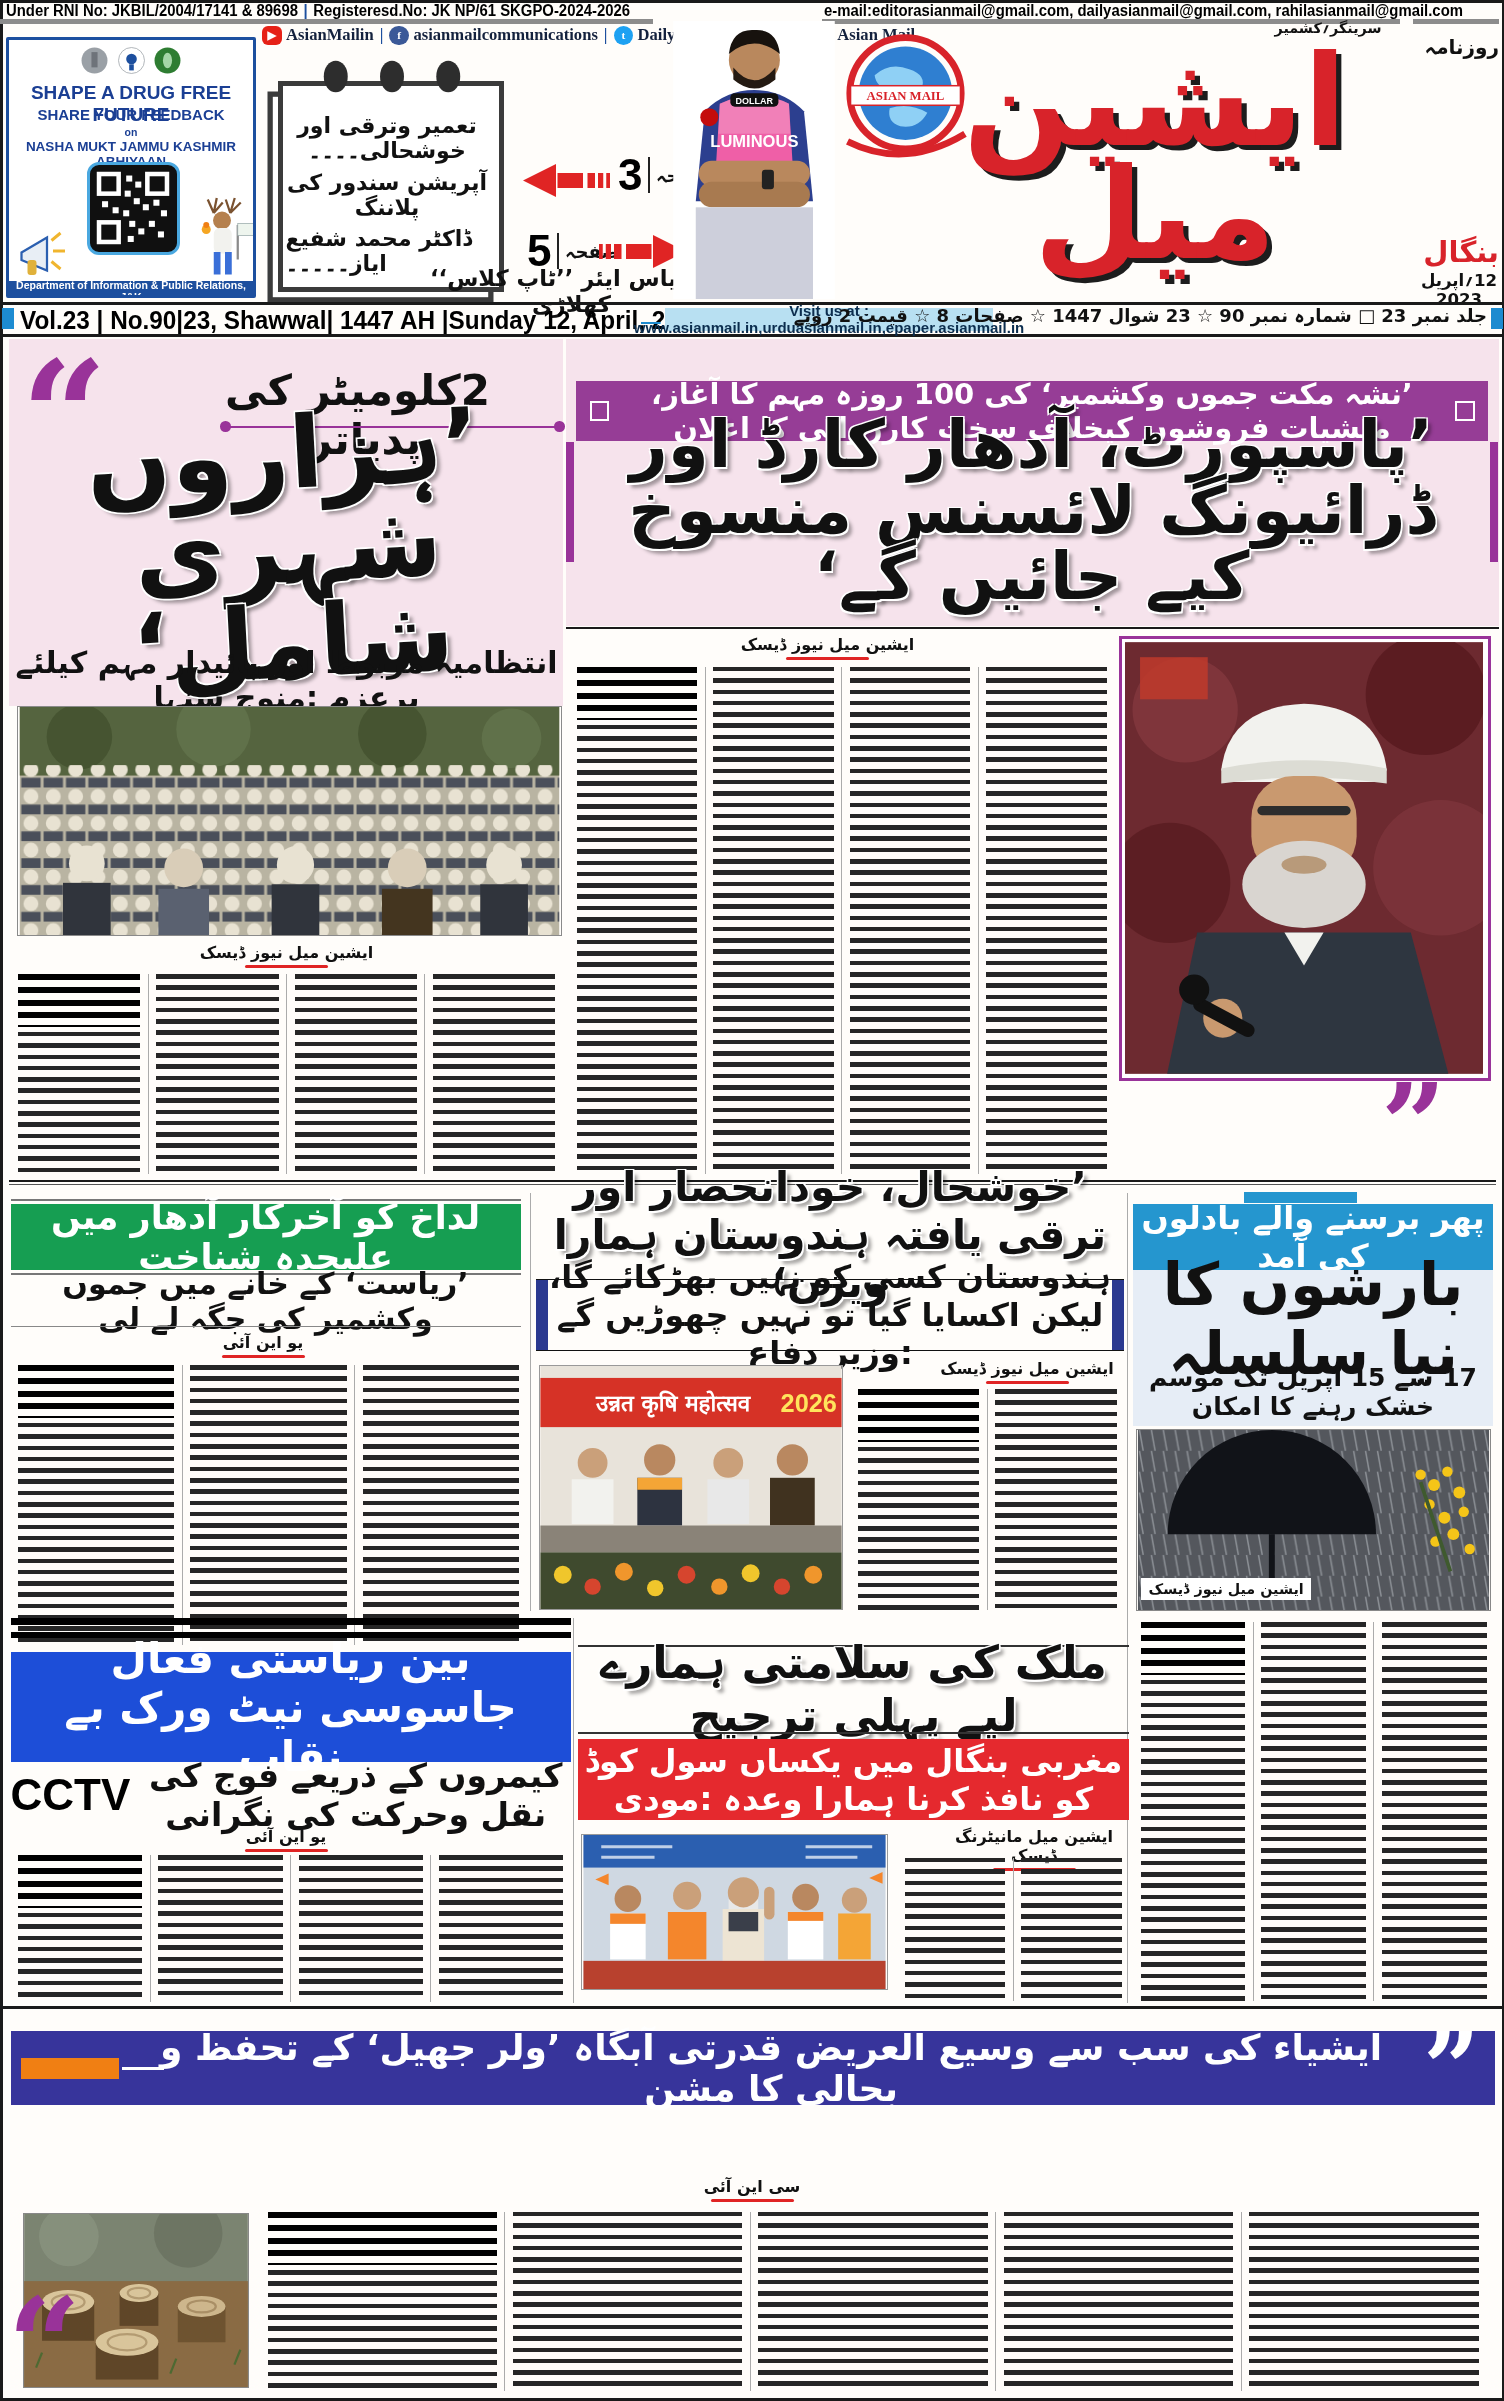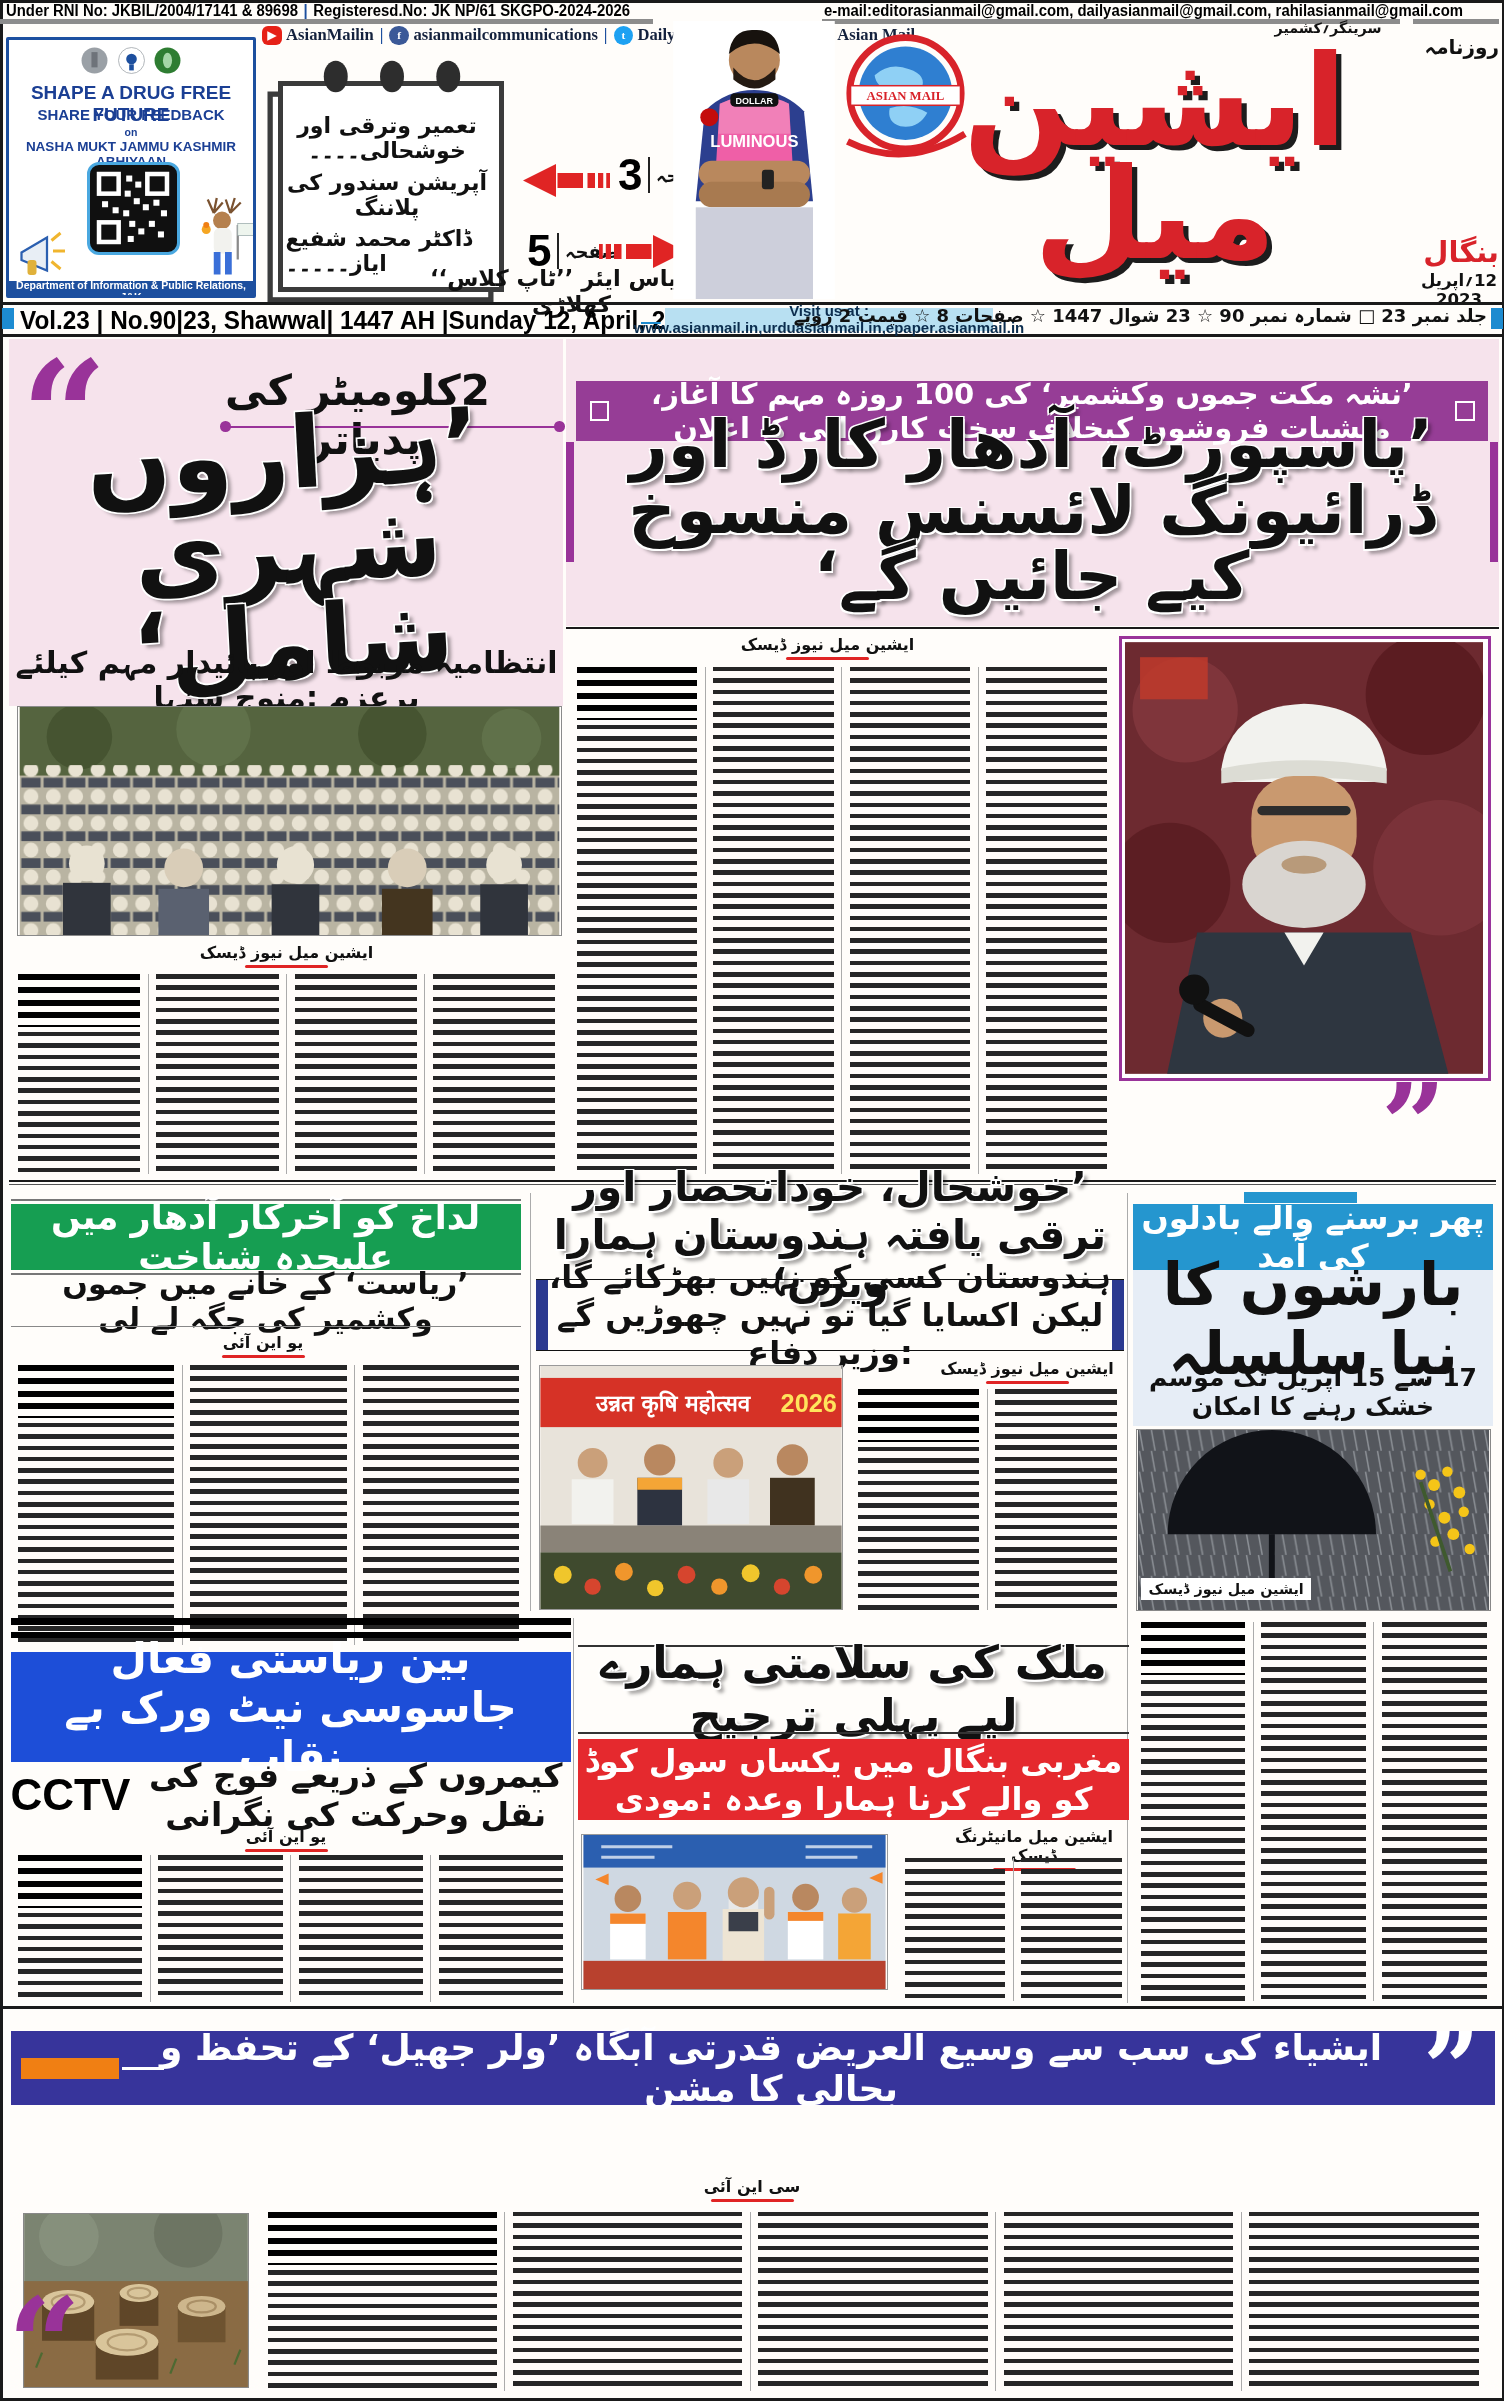--- a/index.html
+++ b/index.html
@@ -449,21 +449,21 @@
       </div>
     <div class="c">
         <div class="ft"></div>
       </div>
   </div>
 
   <div class="abs" style="left:578px;top:1645px;width:551px;height:1.5px;background:#333"></div>
   <div class="u abs ctr outl" style="left:578px;top:1649px;width:551px;height:80px;font-size:45px">ملک کی سلامتی ہمارے لیے پہلی ترجیح</div>
   <div class="abs" style="left:578px;top:1732px;width:551px;height:1.5px;background:#333"></div>
   <div class="abs ctr" style="left:578px;top:1739px;width:551px;height:81px;background:#e5292e">
-    <span class="u" style="color:#fff;font-size:32px">مغربی بنگال میں یکساں سول کوڈ کو والے کرنا ہمارا وعدہ :مودی</span>
+    <span class="u" style="color:#fff;font-size:32px">مغربی بنگال میں یکساں سول کوڈ کو نافذ کرنا ہمارا وعدہ :مودی</span>
   </div>
   <div class="abs byl" style="left:940px;top:1827px;width:188px">ایشین میل مانیٹرنگ ڈیسک</div>
   <svg class="abs" style="left:581px;top:1834px;border:0.8px solid #999" width="307" height="156" viewBox="0 0 408 208">
     <rect width="408" height="208" fill="#cfd8e2"></rect>
     <rect width="408" height="44" fill="#2b5fb0"></rect>
     <g stroke="#fff" stroke-width="4" opacity=".7">
         <line x1="24" y1="16" x2="120" y2="16"></line>
         <line x1="24" y1="30" x2="96" y2="30"></line>
         <line x1="300" y1="16" x2="390" y2="16"></line>
         <line x1="300" y1="30" x2="370" y2="30"></line>

